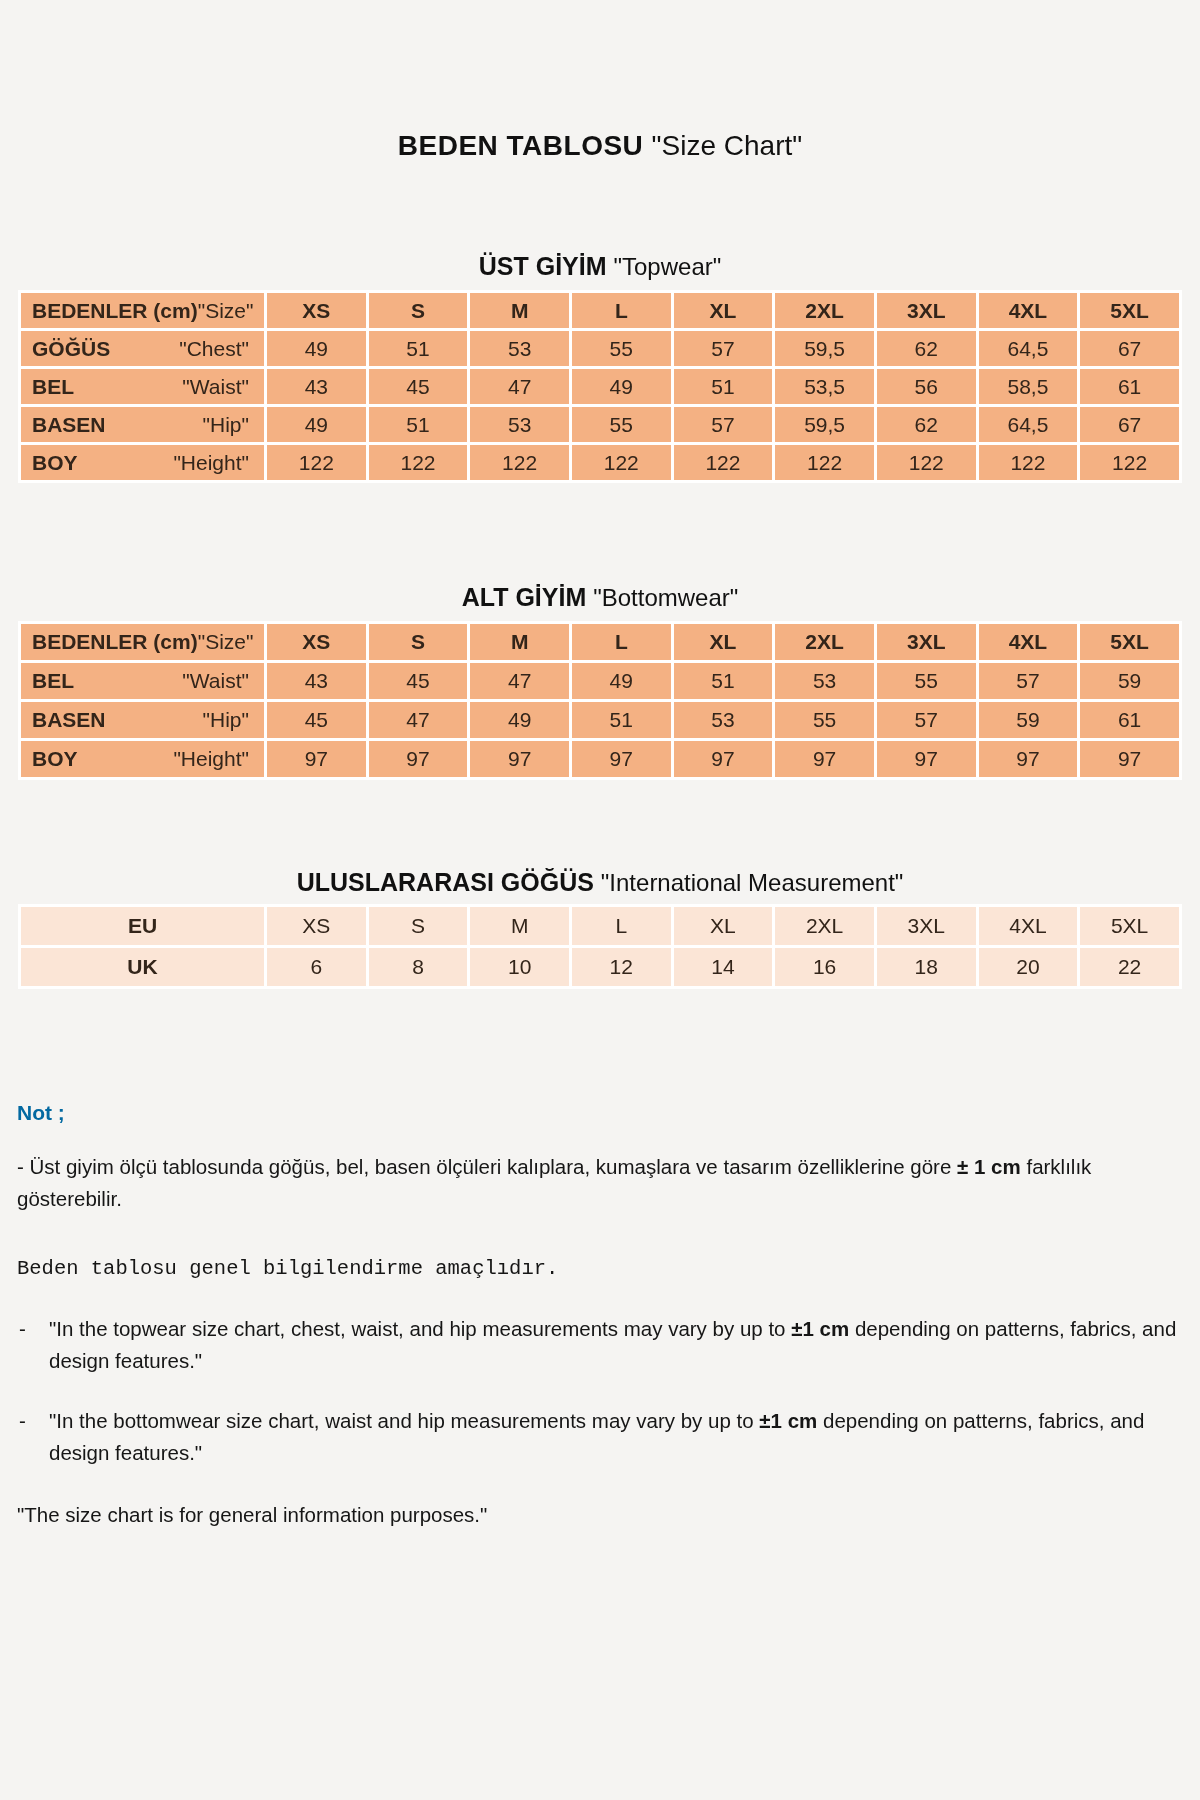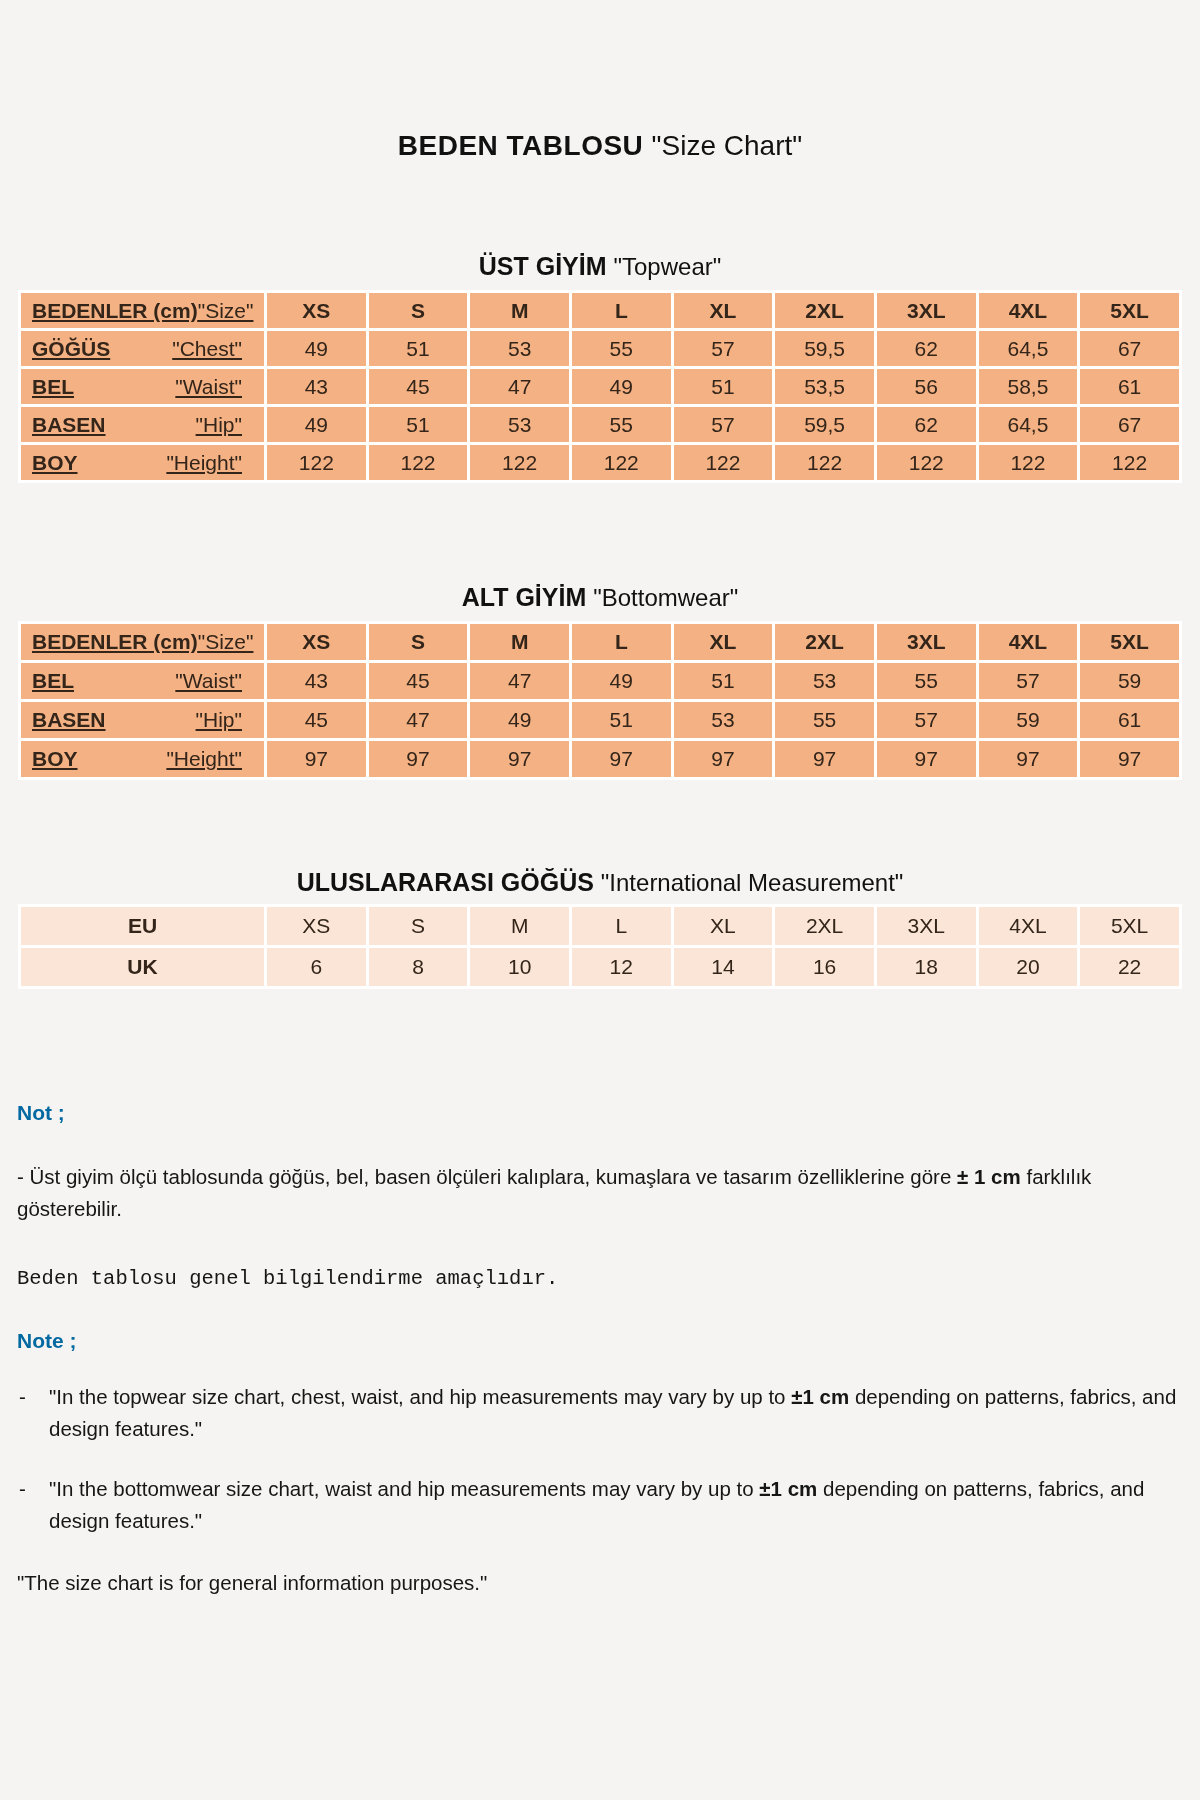--- a/index.html
+++ b/index.html
@@ -42,38 +42,37 @@
     text-align:center; vertical-align:middle;
     font-size:21px; color:#33251A;
     padding:0; overflow:hidden; white-space:nowrap;
   }
   table.t1 td { height:35px; }
   table.t2 td { height:36px; }
   table.t3 td { height:38px; background:#FBE5D6;margin-left:46px; }
   td.size-hdr { font-weight:bold; }
   .lblwrap {
     display:flex; justify-content:space-between; align-items:baseline;
-    padding:0 22px 0 11px;
-    text-decoration:underline;
+    padding:0 15px 0 11px;
   }
   .lbl-tr { font-weight:bold; }
   .lbl-en { font-weight:normal; }
   td.intl-label { text-align:left; padding-left:26px; font-weight:bold; }
 
   
   .notes { padding:0 18px 0 17px; }
   .note-heading {
     font-size:21px; font-weight:bold; color:#0369a1; margin:0;
   }
   .nh-tr { margin-top:112px; }
   .nh-en { margin-top:34px; }
   .note-p {
     margin:0; font-size:20.5px; line-height:32px; color:#161616;
   }
-  .np-1 { margin-top:36px; }
+  .np-1 { margin-top:26px; }
   .np-2 { margin-top:36px; }
   .np-3 { margin-top:38px;font-family:Liberation Mono, monospace; }
   .np-last { margin-top:30px; }
   .bullet {
     display:flex; margin-top:28px;
     font-size:20.5px; line-height:32px; color:#161616;
   }
   .bullet .dash { flex:0 0 30px; padding-left:2px; }
   .bullet .btext { flex:1; margin:0; }
   .b { font-weight:bold; }
@@ -294,21 +293,20 @@
 
   <div class="notes">
 
     <p class="note-heading nh-tr">Not ;</p>
 
     <p class="note-p np-1"><span>- Üst giyim ölçü tablosunda göğüs, bel, basen ölçüleri kalıplara, kumaşlara ve tasarım özelliklerine göre </span><span class="b">± 1 cm</span><span> farklılık gösterebilir.</span></p>
 
 
     <p class="note-p np-3">Beden tablosu genel bilgilendirme amaçlıdır.</p>
 
-    <p class="note-heading nh-en">Note ;</p>
 
     <div class="bullet">
       <span class="dash">-</span>
       <p class="btext"><span>"In the topwear size chart, chest, waist, and hip measurements may vary by up to </span><span class="b">±1 cm</span><span> depending on patterns, fabrics, and design features."</span></p>
     </div>
 
     <div class="bullet">
       <span class="dash">-</span>
       <p class="btext"><span>"In the bottomwear size chart, waist and hip measurements may vary by up to </span><span class="b">±1 cm</span><span> depending on patterns, fabrics, and design features."</span></p>
     </div>

